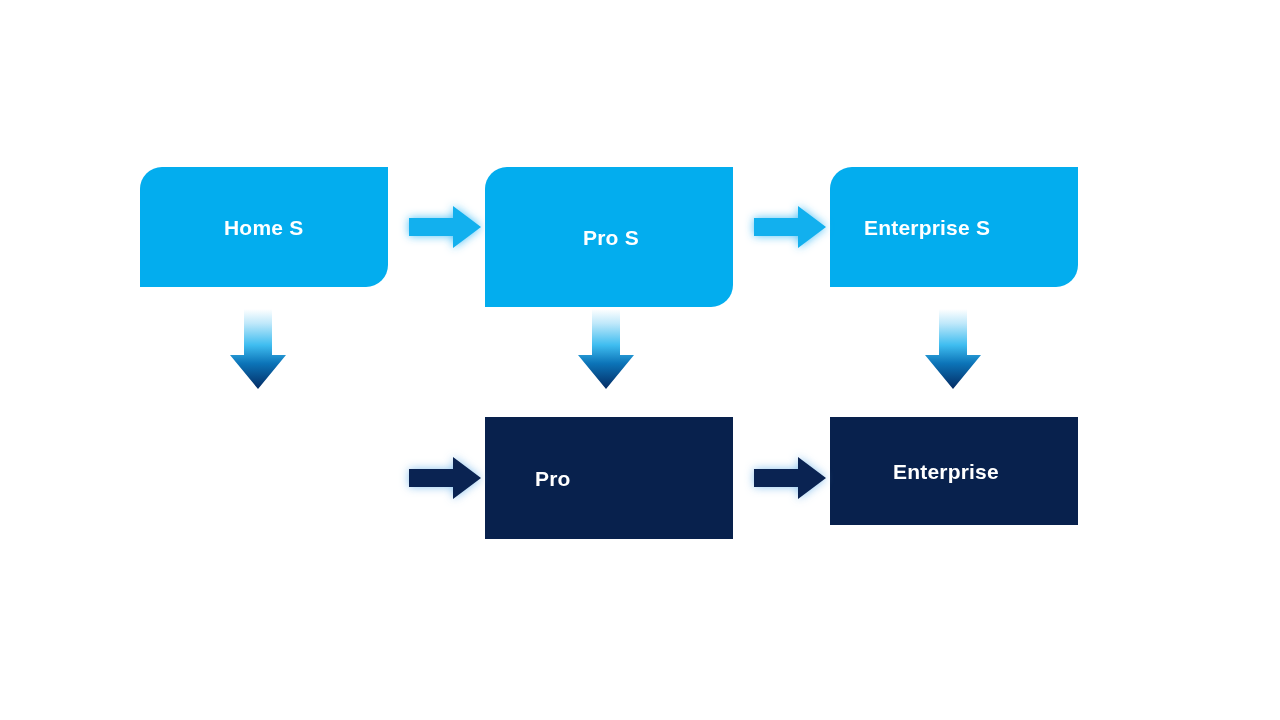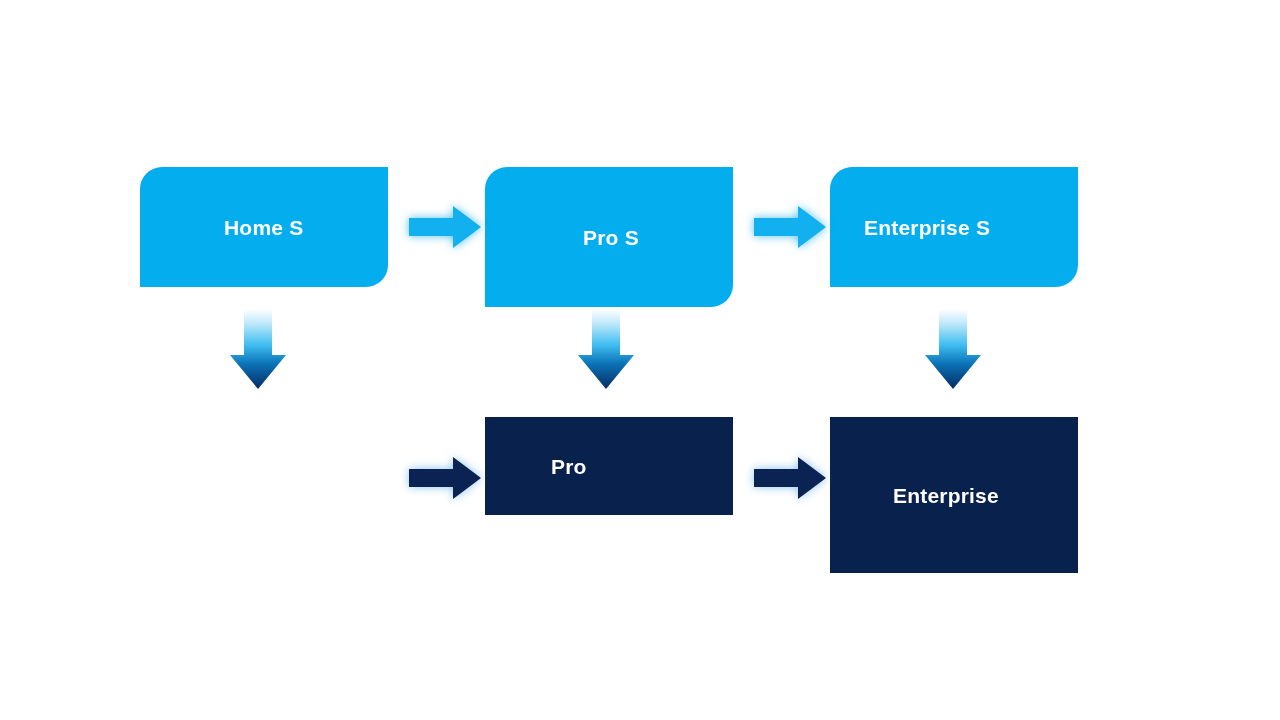--- a/index.html
+++ b/index.html
@@ -128,25 +128,25 @@
           <stop offset="45%" stop-color="#3FBDF0"></stop>
           <stop offset="68%" stop-color="#0C74B8"></stop>
           <stop offset="100%" stop-color="#042B63"></stop>
         </linearGradient>
       </defs>
       <polygon points="14,0 42,0 42,46 56,46 28,80 0,46 14,46" fill="url(#vgrad3)"></polygon>
     </svg>
   </div>
 
 
-  <div class="node node-dark" style="left:485px; top:417px; width:248px; height:98px; padding-left:66px;">
+  <div class="node node-dark" style="left:485px; top:417px; width:248px; height:122px; padding-left:50px;">
     <span class="node-label">Pro</span>
   </div>
 
-  <div class="node node-dark" style="left:830px; top:417px; width:248px; height:156px; padding-left:63px;">
+  <div class="node node-dark" style="left:830px; top:417px; width:248px; height:108px; padding-left:63px;">
     <span class="node-label">Enterprise</span>
   </div>
 
   <div class="arrow glow-dark" style="left:409px; top:457px; width:72px; height:42px;">
     <svg width="72" height="42" viewBox="0 0 72 42" aria-hidden="true">
       <polygon points="0,12 44,12 44,0 72,21 44,42 44,30 0,30" fill="#0A2352"></polygon>
     </svg>
   </div>
 
   <div class="arrow glow-dark" style="left:754px; top:457px; width:72px; height:42px;">

